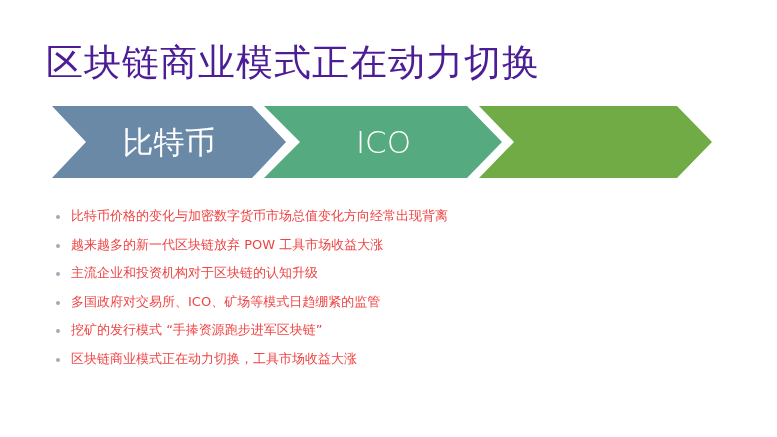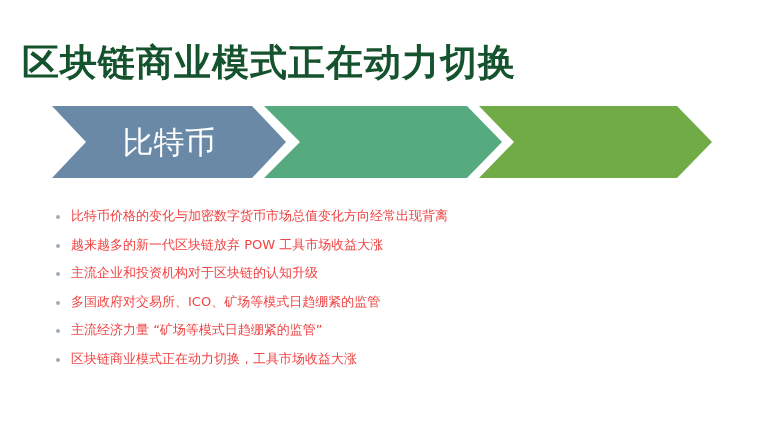--- a/index.html
+++ b/index.html
@@ -3,22 +3,22 @@
   <meta charset="utf-8">
   <style>
     html, body { margin: 0; padding: 0; }
     body {
       width: 777px; height: 437px; overflow: hidden;
       background: #ffffff;
       font-family: "DejaVu Sans", "Liberation Sans", sans-serif;
       position: relative;
     }
     .title {
-      position: absolute; left: 22px; top: 40px;
-      font-size: 37px; font-weight: 700; color: #14532d;
+      position: absolute; left: 46px; top: 40px;
+      font-size: 37px; font-weight: 400; color: #4c1d95;
       letter-spacing: 1px; line-height: 46px; white-space: nowrap;
     }
     .process { position: absolute; left: 12px; top: 0; width: 777px; height: 200px; }
     .process svg { position: absolute; left: 0; top: 0; }
     .step-label {
       position: absolute; top: 120px; height: 44px; line-height: 44px;
       text-align: center; color: #ffffff; font-size: 31px; font-weight: 300;
       white-space: nowrap;
     }
     .bullets {
@@ -38,22 +38,23 @@
 
 <div class="title">区块链商业模式正在动力切换</div>
 
 <div class="process">
   <svg width="777" height="200" viewBox="0 0 777 200">
     <polygon points="40,106 240,106 274,142 240,178 40,178 74,142" fill="#6989a7"></polygon>
     <polygon points="252,106 455,106 490,142 455,178 252,178 288,142" fill="#56aa80"></polygon>
     <polygon points="467,106 665,106 700,142 665,178 467,178 502,142" fill="#70ab46"></polygon>
   </svg>
   <div class="step-label" style="left:74px;width:166px;">比特币</div>
+  <div class="step-label" style="left:288px;width:167px;">ICO</div>
 </div>
 
 <ul class="bullets">
   <li class="bullet">比特币价格的变化与加密数字货币市场总值变化方向经常出现背离</li>
   <li class="bullet">越来越多的新一代区块链放弃 POW 工具市场收益大涨</li>
   <li class="bullet">主流企业和投资机构对于区块链的认知升级</li>
   <li class="bullet">多国政府对交易所、ICO、矿场等模式日趋绷紧的监管</li>
-  <li class="bullet">主流经济力量 “矿场等模式日趋绷紧的监管”</li>
+  <li class="bullet">挖矿的发行模式 “手捧资源跑步进军区块链”</li>
   <li class="bullet">区块链商业模式正在动力切换，工具市场收益大涨</li>
 </ul>
 
 </body></html>

